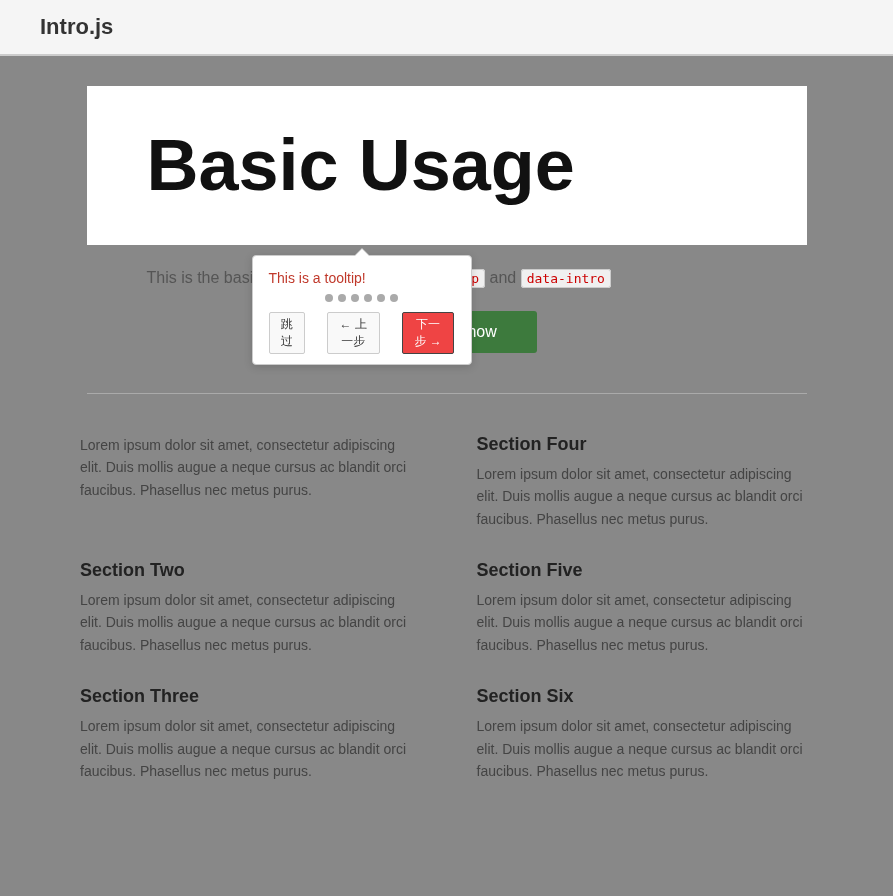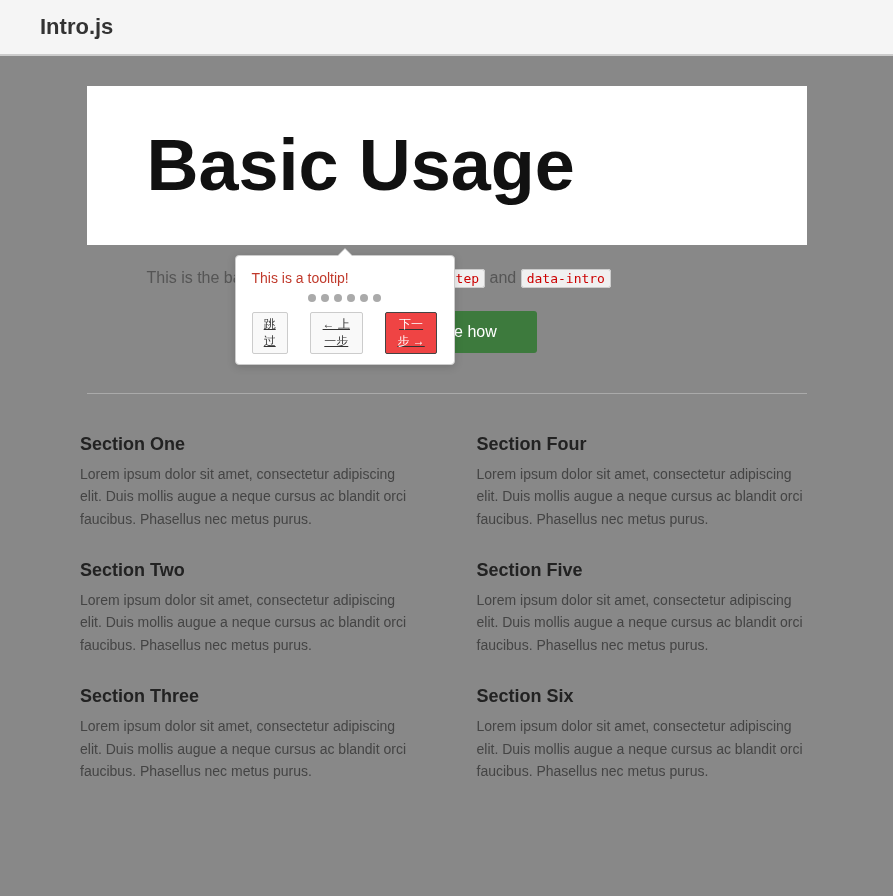--- a/index.html
+++ b/index.html
@@ -95,21 +95,21 @@
       padding: 1px 5px;
       font-family: monospace;
       font-size: 13px;
       color: #c00;
     }
 
     
     .tooltip-popup {
       position: absolute;
       top: -10px;
-      left: 148px;
+      left: 165px;
       background: white;
       border: 1px solid #ccc;
       border-radius: 4px;
       padding: 14px 16px 10px 16px;
       width: 220px;
       box-shadow: 0 2px 8px rgba(0,0,0,0.15);
       z-index: 10;
     }
     .tooltip-popup::before {
       content: '';
@@ -146,21 +146,20 @@
     .tooltip-dot {
       width: 8px;
       height: 8px;
       border-radius: 50%;
       background: #aaa;
     }
     .tooltip-buttons {
       display: flex;
       gap: 22px;
       justify-content: center;
-      text-decoration: underline;
     }
     .tooltip-btn {
       border: 1px solid #ccc;
       background: #f9f9f9;
       padding: 3px 10px;
       font-size: 12px;
       font-family: Arial, sans-serif;
       cursor: pointer;
       border-radius: 2px;
       color: #333;
@@ -268,21 +267,20 @@
   </div>
 
 </div>
 
 <div style="background:#888; padding: 0 80px;">
   <div class="section-divider"></div>
 </div>
 
 <div class="sections-grid" id="sections-container">
 <div class="section-block">
-      <h3 class="section-heading">Section One</h3>
       <p class="section-body">Lorem ipsum dolor sit amet, consectetur adipiscing elit. Duis mollis augue a neque cursus ac blandit orci faucibus. Phasellus nec metus purus.</p>
     </div>
     <div class="section-block">
       <h3 class="section-heading">Section Four</h3>
       <p class="section-body">Lorem ipsum dolor sit amet, consectetur adipiscing elit. Duis mollis augue a neque cursus ac blandit orci faucibus. Phasellus nec metus purus.</p>
     </div>
     <div class="section-block">
       <h3 class="section-heading">Section Two</h3>
       <p class="section-body">Lorem ipsum dolor sit amet, consectetur adipiscing elit. Duis mollis augue a neque cursus ac blandit orci faucibus. Phasellus nec metus purus.</p>
     </div>

